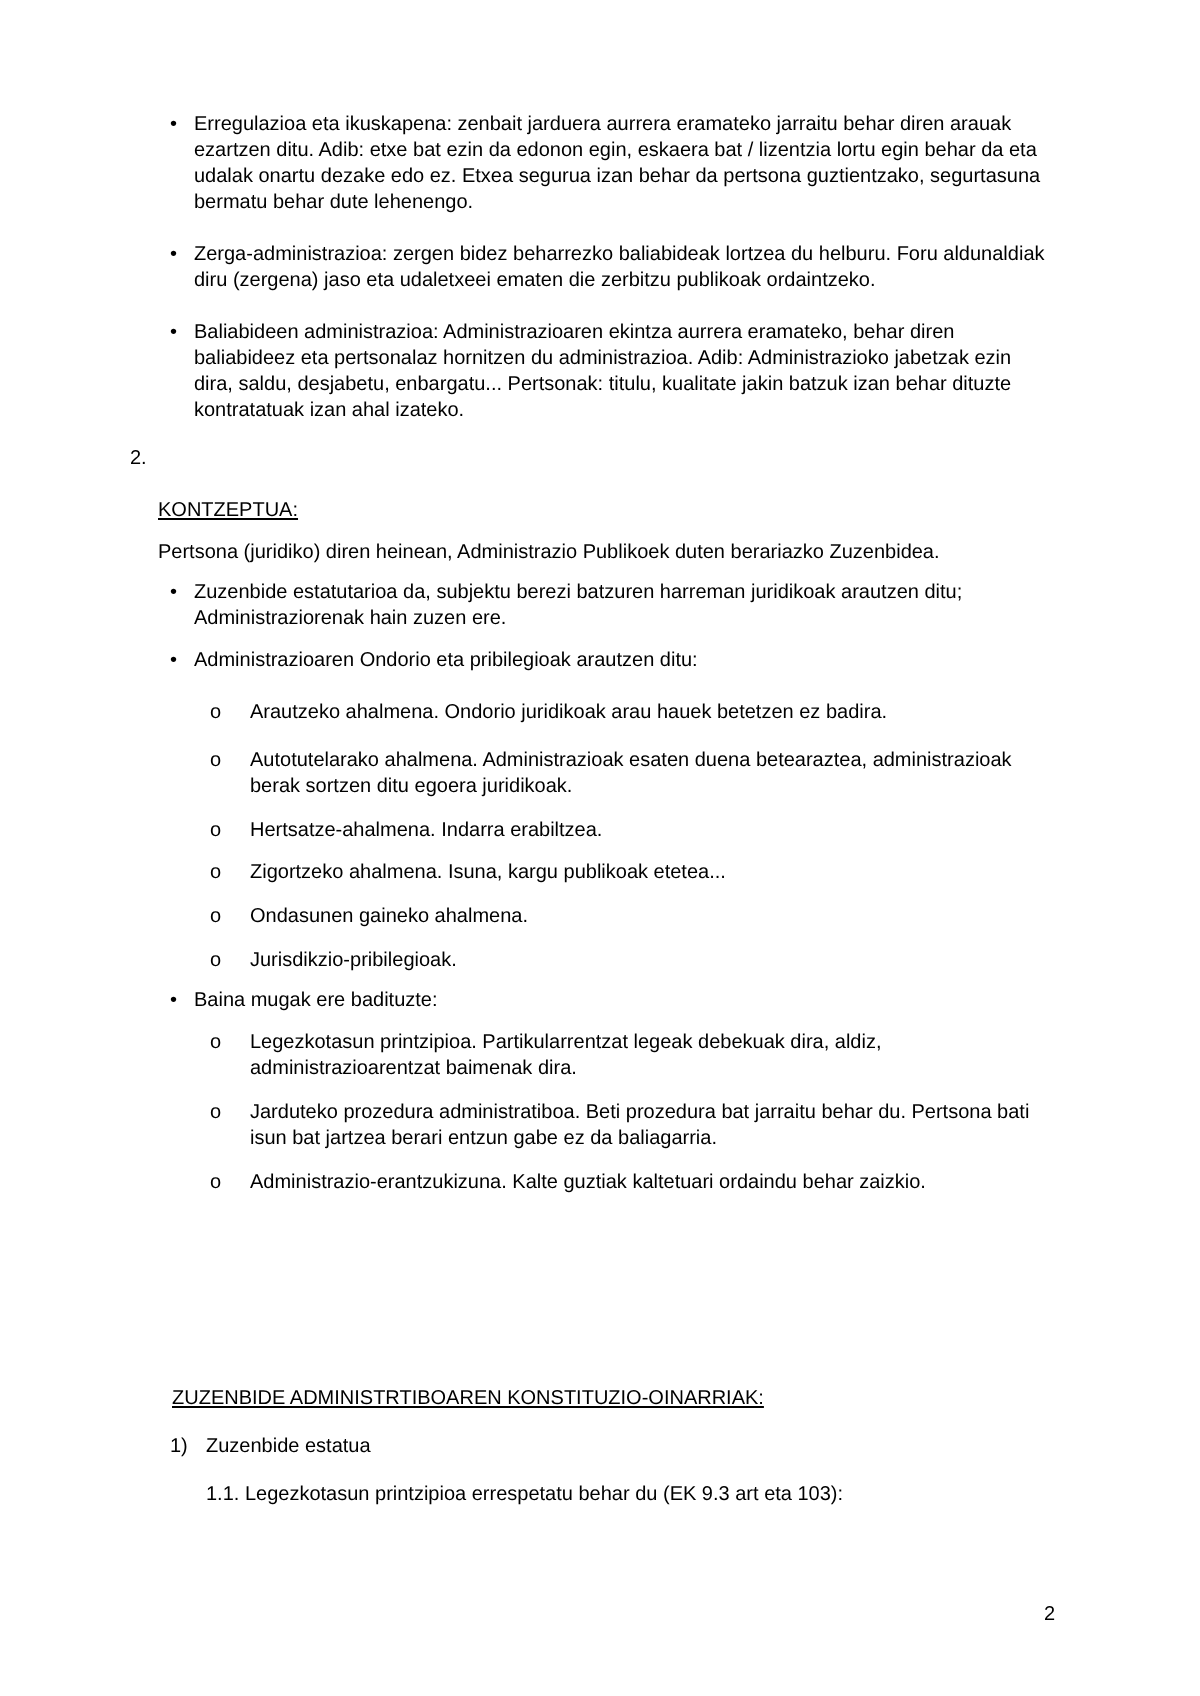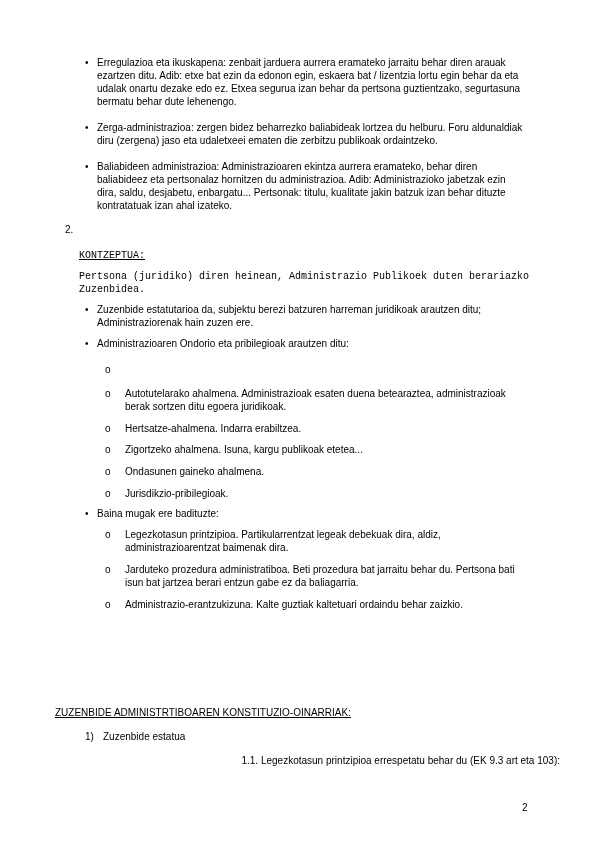--- a/index.html
+++ b/index.html
@@ -18,34 +18,34 @@
 
   
   .li1 { display:flex; margin-left:85px; margin-right:73px; }
   .li1 .mk { flex:0 0 12px; }
 
   
   .li2 { display:flex; margin-left:105px; margin-right:75px; }
   .li2 .mk { flex:0 0 20px; }
 
   
-  .para { margin-left:79px; margin-right:40px;font-family:Liberation Mono, monospace; }
+  .para { margin-left:79px; margin-right:40px; }
 
   
   .sect { display:flex; margin-left:65px; margin-right:40px; }
   .sect .num { flex:0 0 15px; }
 
   
   .n1 { display:flex; margin-left:85px; margin-right:40px; }
   .n1 .num { flex:0 0 18px; }
 
   
-  .n2 { margin-left:47px; margin-right:40px;text-align:right; }
+  .n2 { margin-left:103px; margin-right:40px; }
 
-  .konst-head { margin-left:55px; margin-right:40px; }
+  .konst-head { margin-left:86px; margin-right:40px; }
 
   .u { text-decoration:underline; }
 
   
   .mb13 { margin-bottom:13px; }
   .mb11 { margin-bottom:11px; }
   .mb9  { margin-bottom:9px; }
   .mb8  { margin-bottom:8px; }
   .mb7  { margin-bottom:7px; }
   .gap-big { margin-top:95px; }
@@ -89,20 +89,21 @@
       <span class="mk">•</span>
       <span>Zuzenbide estatutarioa da, subjektu berezi batzuren harreman juridikoak arautzen ditu; Administraziorenak hain zuzen ere.</span>
     </div>
     <div class="li1 mb13">
       <span class="mk">•</span>
       <span>Administrazioaren Ondorio eta pribilegioak arautzen ditu:</span>
     </div>
 
     <div class="li2 mb11">
       <span class="mk">o</span>
+      <span>Arautzeko ahalmena. Ondorio juridikoak arau hauek betetzen ez badira.</span>
     </div>
     <div class="li2 mb9">
       <span class="mk">o</span>
       <span>Autotutelarako ahalmena. Administrazioak esaten duena betearaztea, administrazioak berak sortzen ditu egoera juridikoak.</span>
     </div>
     <div class="li2 mb8">
       <span class="mk">o</span>
       <span>Hertsatze-ahalmena. Indarra erabiltzea.</span>
     </div>
     <div class="li2 mb9">

